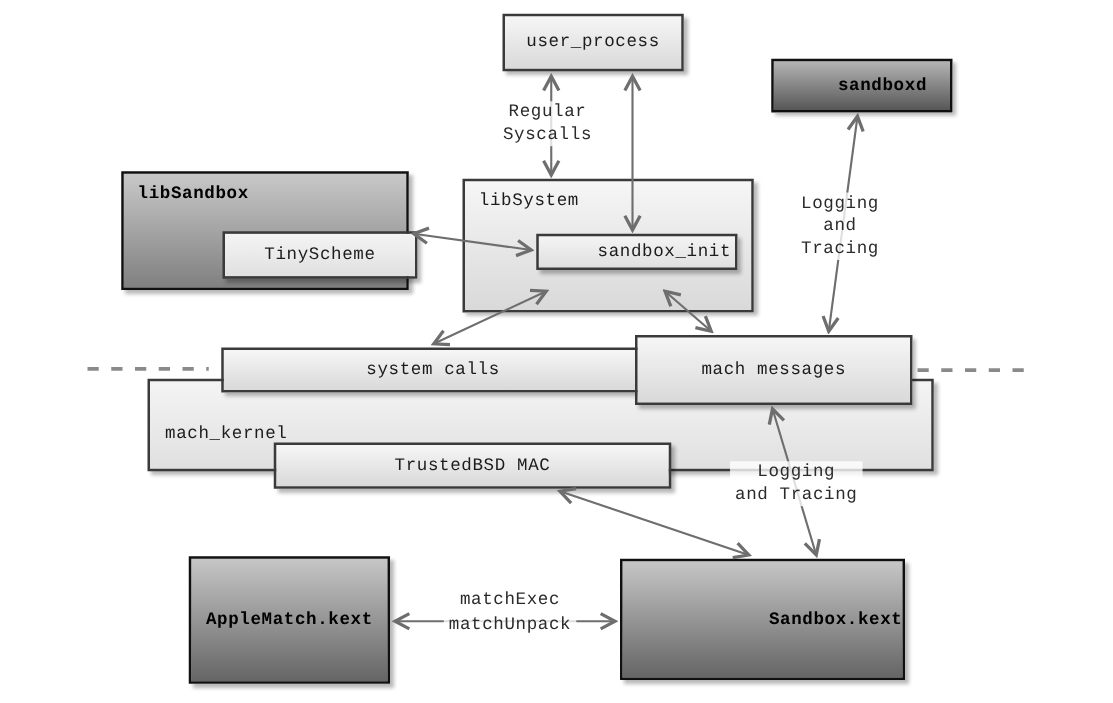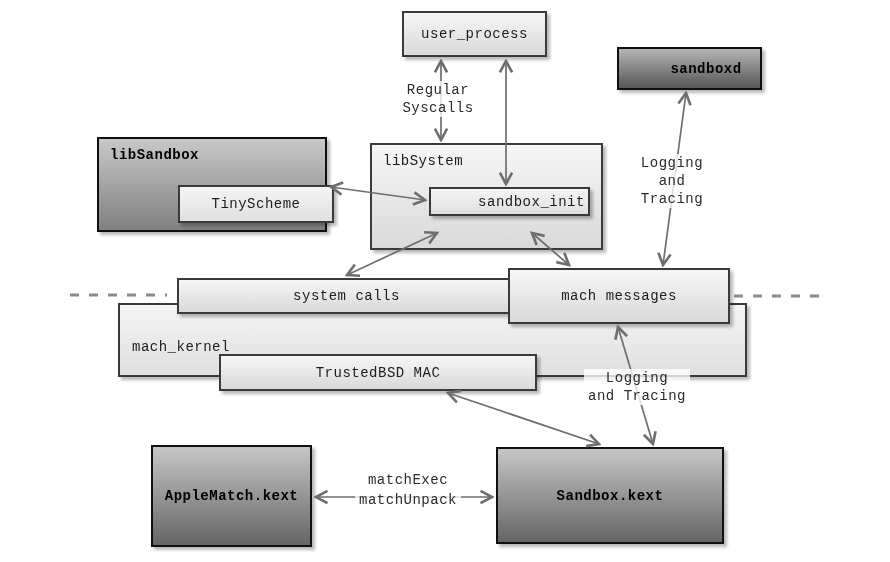--- a/index.html
+++ b/index.html
@@ -79,21 +79,21 @@
   </div>
 
   <div class="box box-lighter" style="left:429px;top:187px;width:161px;height:29px;padding-left:44px;">
     <span>sandbox_init</span>
   </div>
 
   <div class="box box-dark" style="left:151px;top:445px;width:161px;height:102px;">
     <span>AppleMatch.kext</span>
   </div>
 
-  <div class="box box-dark" style="left:496px;top:447px;width:228px;height:97px;">
+  <div class="box box-dark" style="left:496px;top:447px;width:228px;height:97px;justify-content:flex-end;">
     <span>Sandbox.kext</span>
   </div>
 
   <svg id="arrows" width="890" height="562" viewBox="0 0 890 562">
     <defs>
       <marker id="ah" viewBox="0 0 10 10" refX="8.5" refY="5" markerWidth="9" markerHeight="9" orient="auto-start-reverse">
         <path d="M1,1 L8.5,5 L1,9" fill="none" stroke="#6e6e6e" stroke-width="1.7"></path>
       </marker>
     </defs>
     <g stroke="#6e6e6e" stroke-width="1.7">

